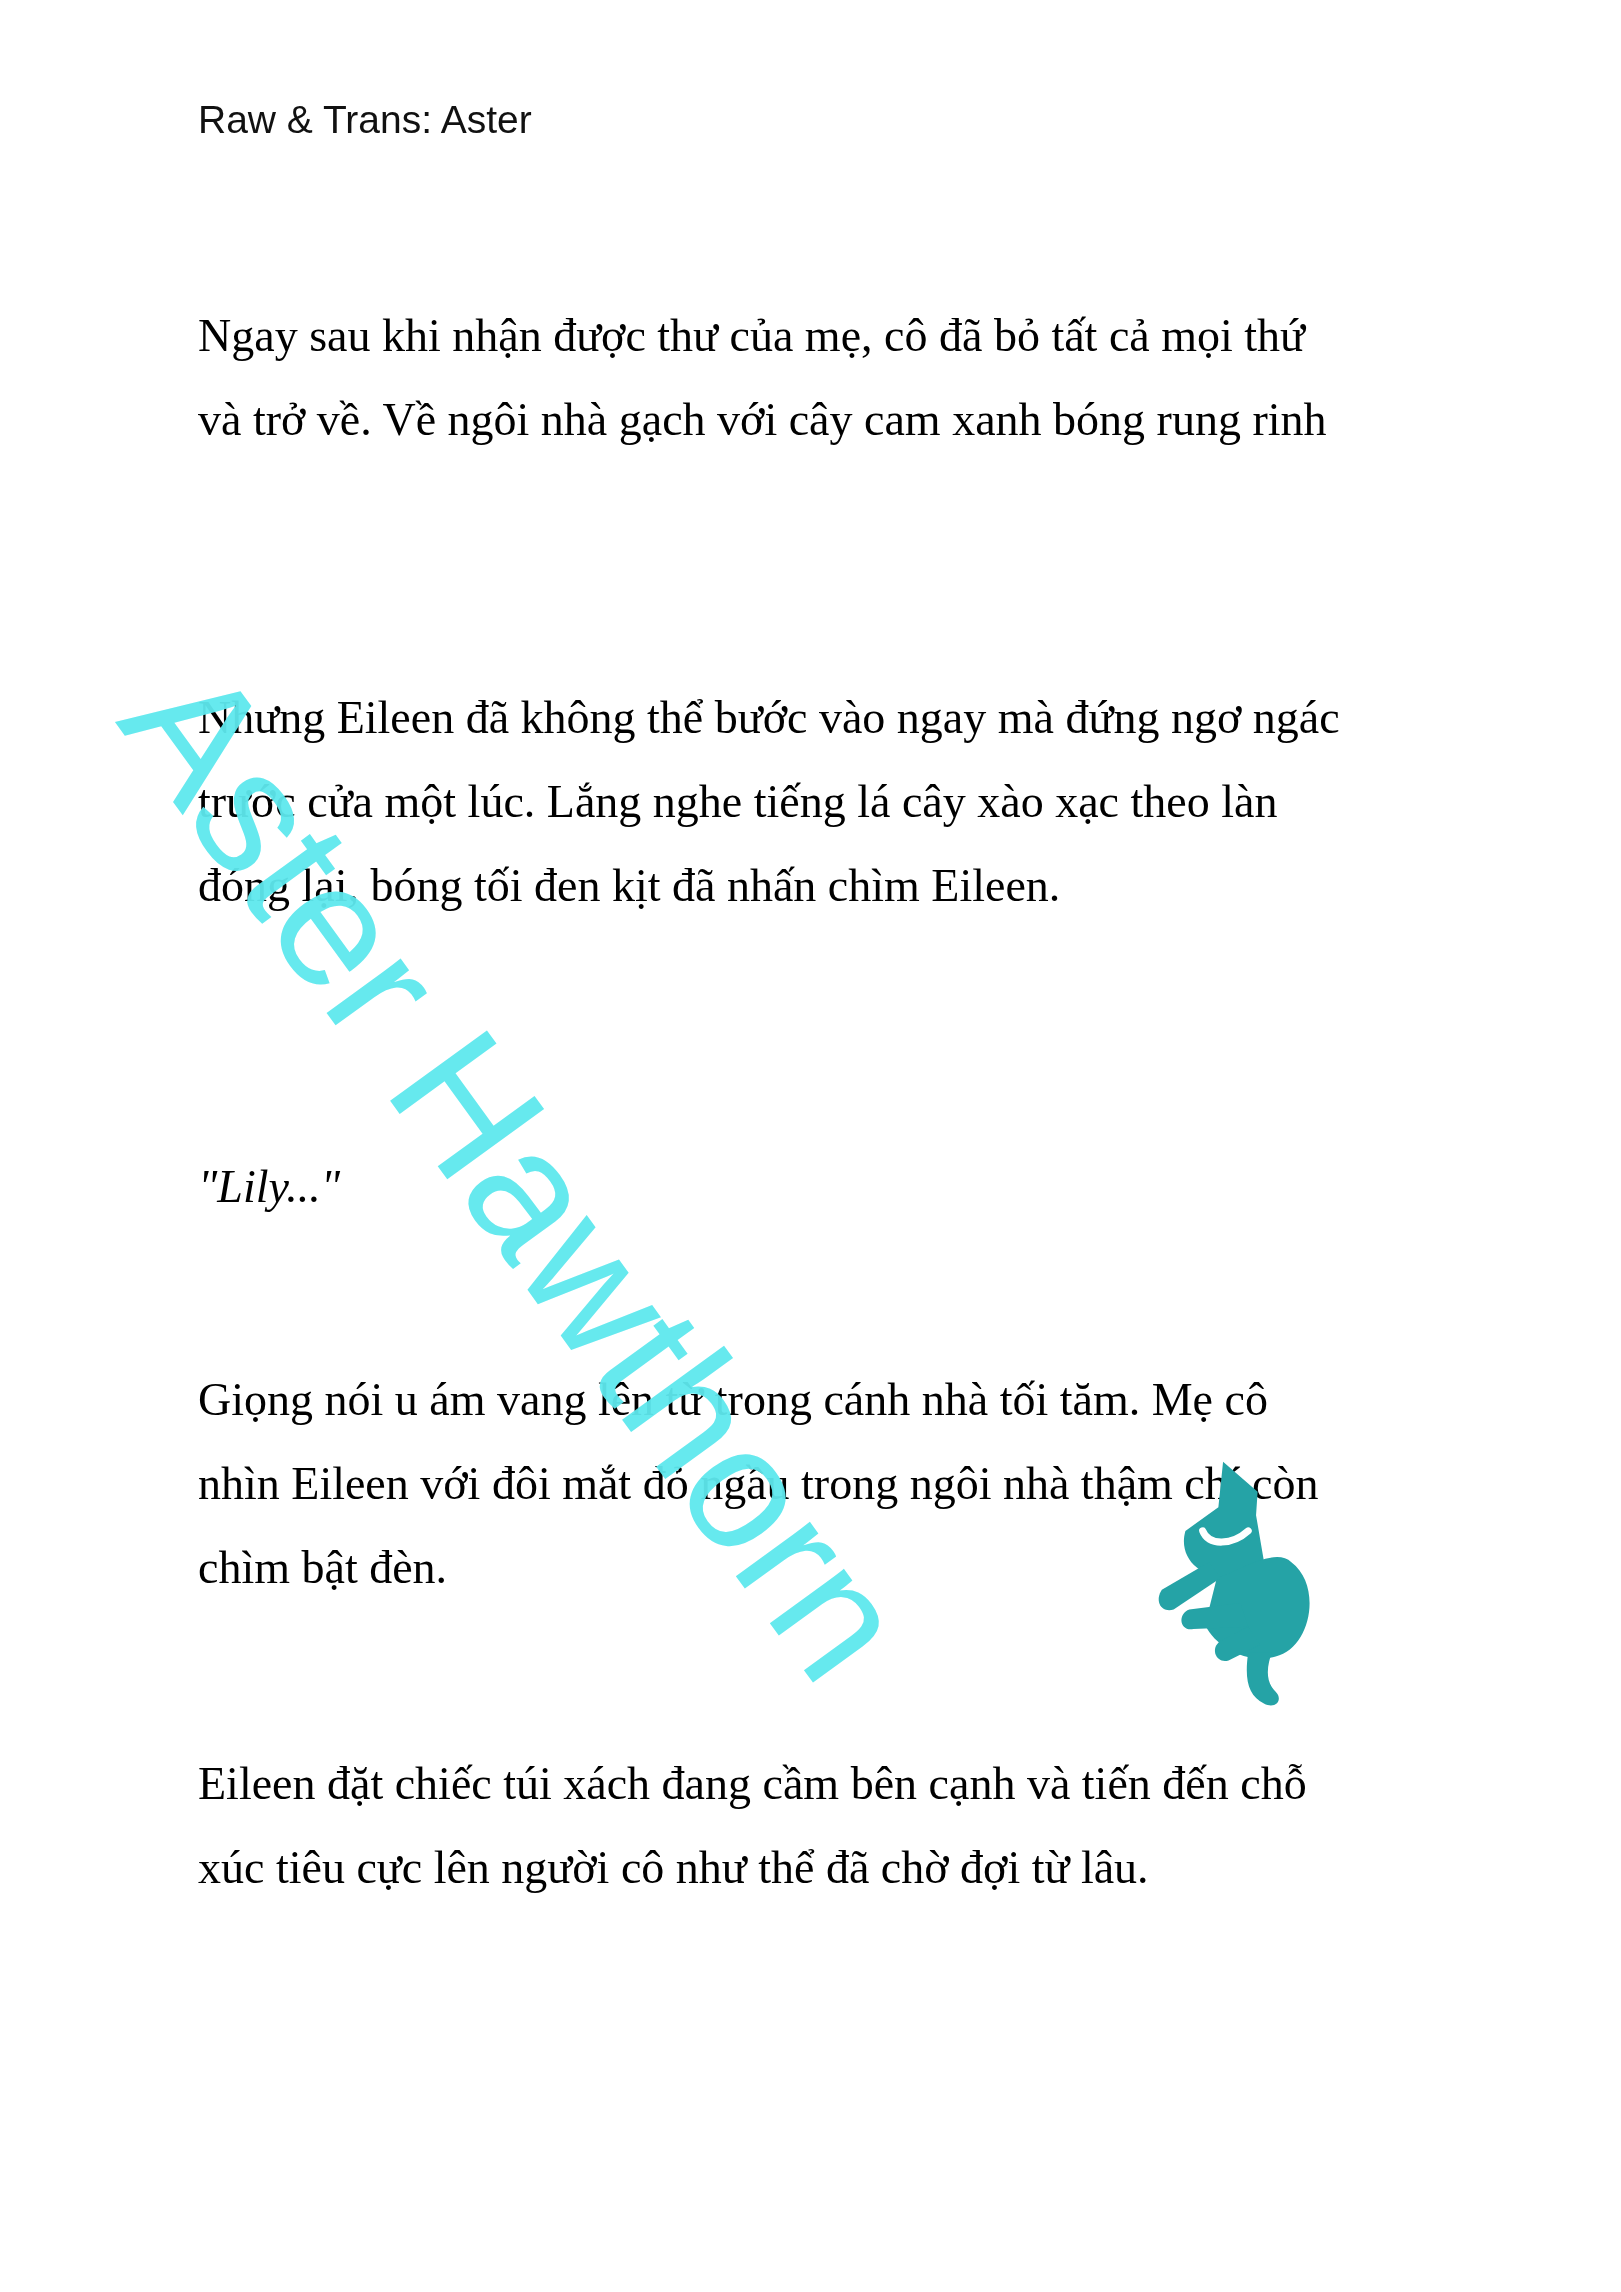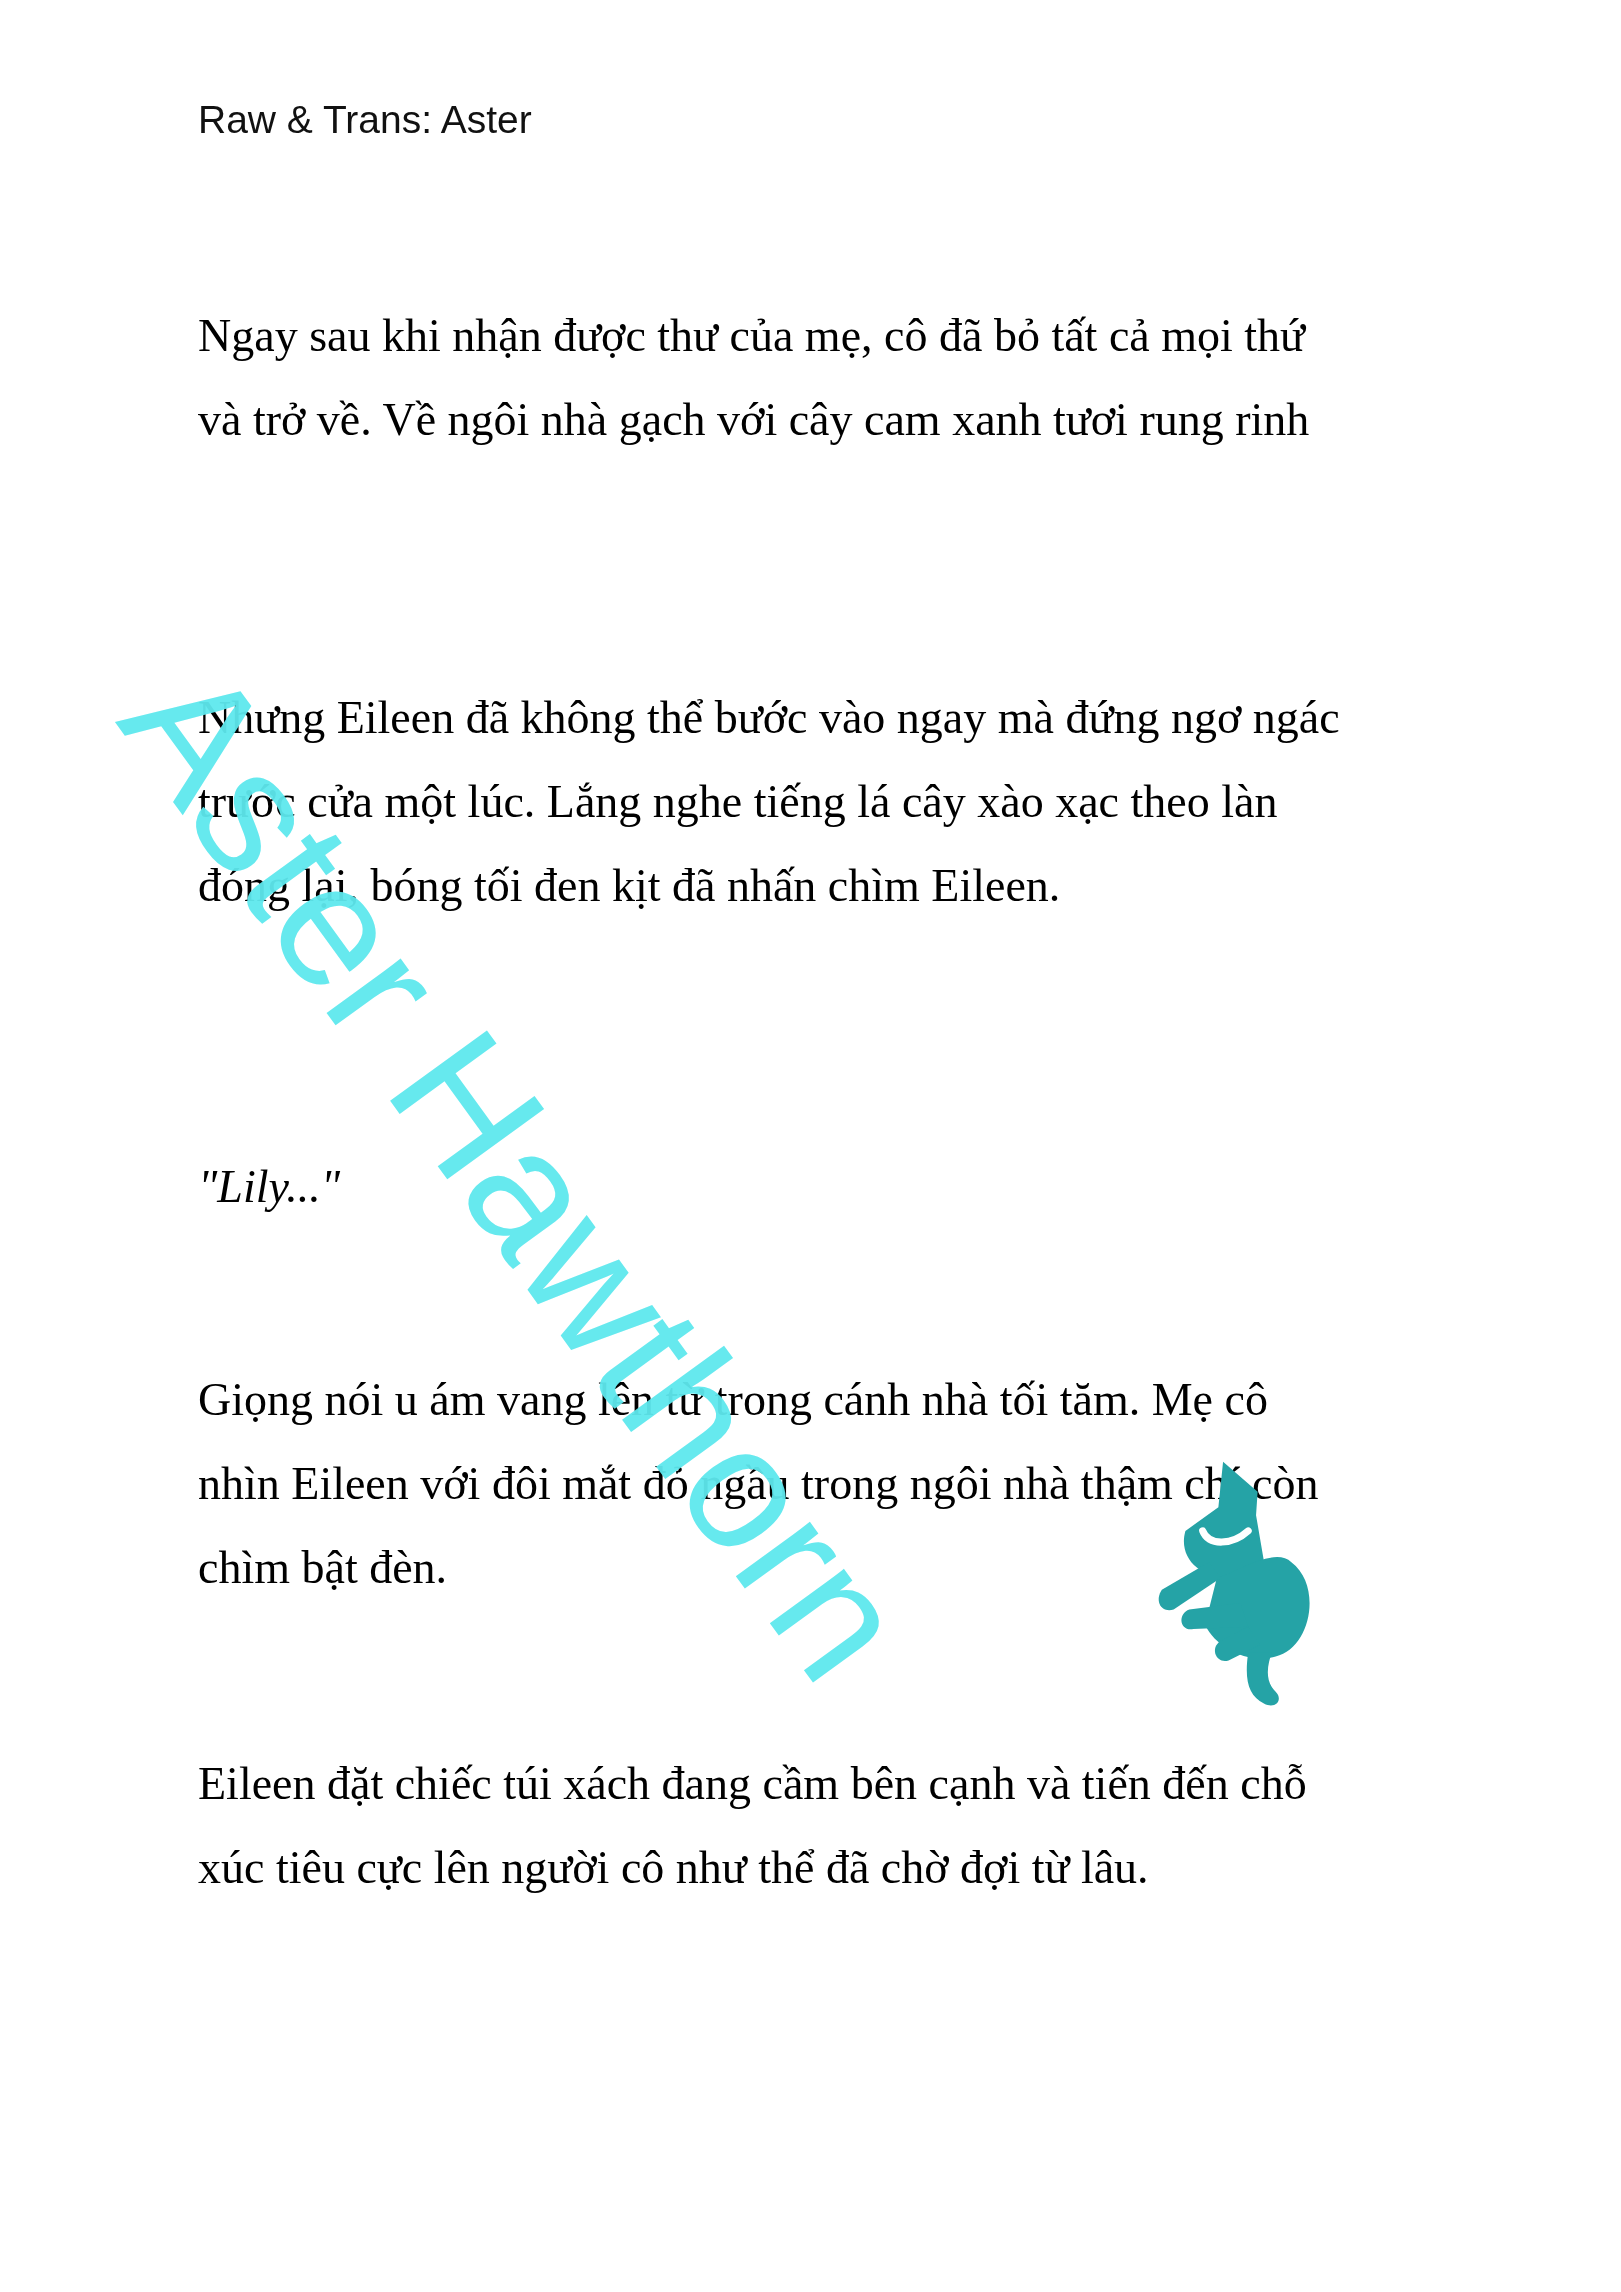--- a/index.html
+++ b/index.html
@@ -20,21 +20,21 @@
   }
   .cat { position:absolute; left:1127px; top:1421px; width:211px; height:314px; }
 </style>
 </head>
 <body>
 
 <div class="header">Raw &amp; Trans: Aster</div>
 
 <div class="para" style="top:294px">
   <span class="line">Ngay sau khi nhận được thư của mẹ, cô đã bỏ tất cả mọi thứ</span>
-  <span class="line">và trở về. Về ngôi nhà gạch với cây cam xanh tươi rung rinh</span>
+  <span class="line">và trở về. Về ngôi nhà gạch với cây cam xanh bóng rung rinh</span>
 </div>
 
 <div class="para" style="top:676px">
   <span class="line">Nhưng Eileen đã không thể bước vào ngay mà đứng ngơ ngác</span>
   <span class="line">trước cửa một lúc. Lắng nghe tiếng lá cây xào xạc theo làn</span>
   <span class="line">đóng lại, bóng tối đen kịt đã nhấn chìm Eileen.</span>
 </div>
 
 <div class="para italic" style="top:1145px">
   <span class="line">"Lily..."</span>

